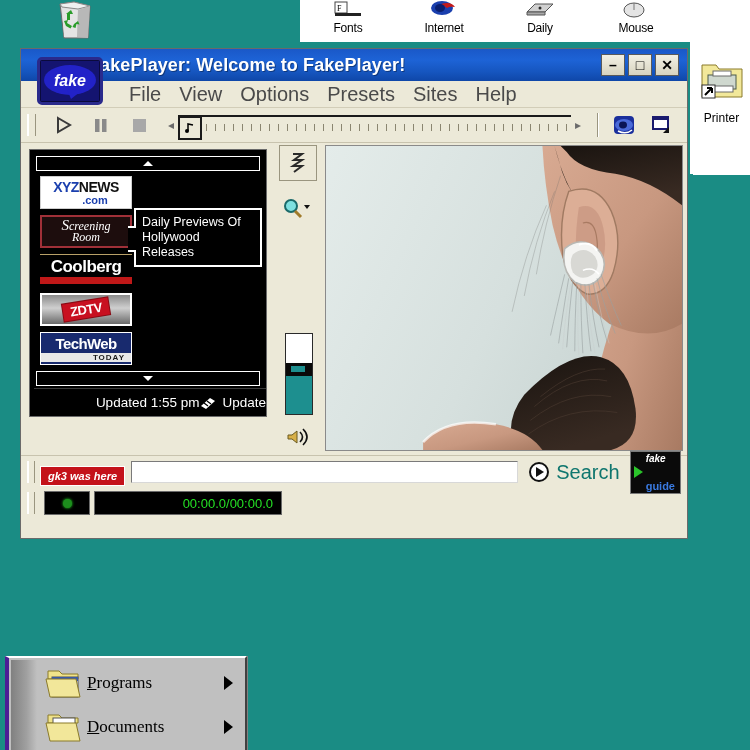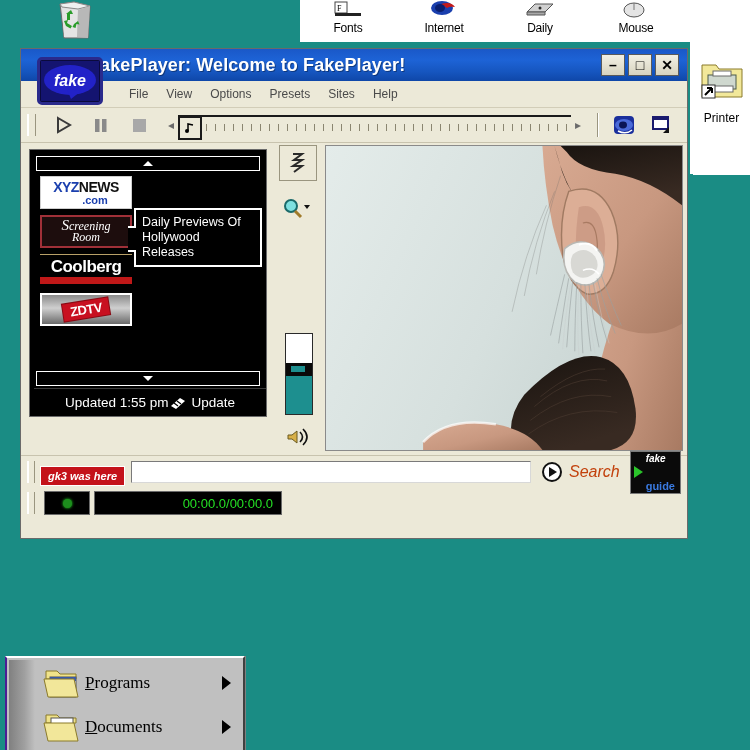--- a/index.html
+++ b/index.html
@@ -71,21 +71,21 @@
     left: 690px; top: 42px; width: 60px; height: 132px;
     background: #ffffff;
   }
 
   
   #startmenu {
     position: absolute;
     left: 5px; bottom: 0; width: 236px; height: 92px;
     background: #c0c0c0;
     border-top: 2px solid #ffffff;
-    border-left: 2px solid #4c1d95;
+    border-left: 4px solid #4c1d95;
     border-right: 2px solid #404040;
     box-shadow: 1px 0 0 #808080;
   }
   #startmenu .sm-strip {
     position: absolute;
     left: 2px; top: 2px; width: 26px; bottom: 0;
     background: linear-gradient(to right,#808080 0%,#a0a0a0 60%,#c0c0c0 100%);
   }
   .sm-item {
     position: absolute;
@@ -154,21 +154,21 @@
   }
 
   #menubar {
     height: 26px;
     background: #ece9d8;
     display:flex; align-items:center;
     padding-left: 108px;
     border-bottom: 1px solid #d2cdb8;
   }
   .menu-item {
-    font-size: 12px;
+    font-size: 20px;
     color: #4a4a4a;
     margin-right: 18px;
     font-family:"Liberation Sans",sans-serif;
   }
 
   #toolbar {
     height: 34px;
     background:#ece9d8;
     display:flex; align-items:center;
     border-bottom:1px solid #c8c3ae;
@@ -283,21 +283,21 @@
     color:#ffffff; font-size:12.5px; line-height:15px;
     padding: 5px 6px;
     box-sizing:border-box;
   }
   .tooltip .notch {
     position:absolute; left:-8px; top:16px; width:8px; height:22px;
     background:#000; border-top:2px solid #fff; border-bottom:2px solid #fff;
   }
   #updated-row {
     position:absolute; left:4px; right:0; bottom:0; height:28px;
-    display:flex; align-items:center; justify-content:center;
+    display:flex; align-items:center; justify-content:flex-end;
     padding: 0 0; box-sizing:border-box;
     border-top:1px solid #3a3a3a;
   }
   #updated-row .txt { color:#fff; font-size:13.5px; }
   #updated-row .upd { color:#fff; font-size:13.5px; display:flex;align-items:center;gap:5px; }
 
   
   #sidestrip {
     width: 52px;
     background:#ece9d8;
@@ -350,21 +350,21 @@
     flex:1; height:22px;
     background:#ffffff;
     border:1px solid #7a7a7a;
     border-right-color:#d8d8d8; border-bottom-color:#d8d8d8;
     font-size:12px; padding:0 4px;
     box-sizing:border-box;
     font-family:"Liberation Sans",sans-serif;
     outline:none;
   }
   #search-btn { display:flex;align-items:center;gap:6px; margin:0 10px; }
-  #search-btn .lbl { font-size:16px; color:#c2410c;font-style:italic; }
+  #search-btn .lbl { font-size:20px; color:#0f766e; }
   #fakeguide {
     background:#0a0a0a;
     border:1px solid #7a7a7a;
     padding: 2px 5px 2px 3px;
     display:flex; align-items:center; gap:3px;
   }
   #fakeguide .tri { width:0;height:0;border-left:9px solid #2ac42a;border-top:6px solid transparent;border-bottom:6px solid transparent;}
   #fakeguide .words { line-height:9px; }
   #fakeguide .w1 { color:#ffffff; font-size:10px; font-weight:bold; font-style:italic; display:block;}
   #fakeguide .w2 { color:#3a7ae0; font-size:11px; font-weight:bold; display:block;margin-top:19px;}
@@ -561,20 +561,24 @@
             </div>
             <div class="logo lg-screen">
               <div class="sr"><span class="big">S</span><span>creening</span><br><span>Room</span></div>
             </div>
             <div class="logo lg-cool">
               <div class="cb">Coolberg</div>
               <div class="bar"></div>
             </div>
             <div class="logo lg-zd">
               <div class="zd">ZDTV</div>
+            </div>
+            <div class="logo lg-tech">
+              <div class="tw">TechWeb</div>
+              <div class="td">TODAY</div>
             </div>
           </div>
 
           <div class="tooltip">
             <div class="notch"></div>
             <span>Daily Previews Of Hollywood Releases</span>
           </div>
 
           <div class="scrollrow scroll-down">
             <div class="caret-down"></div>

